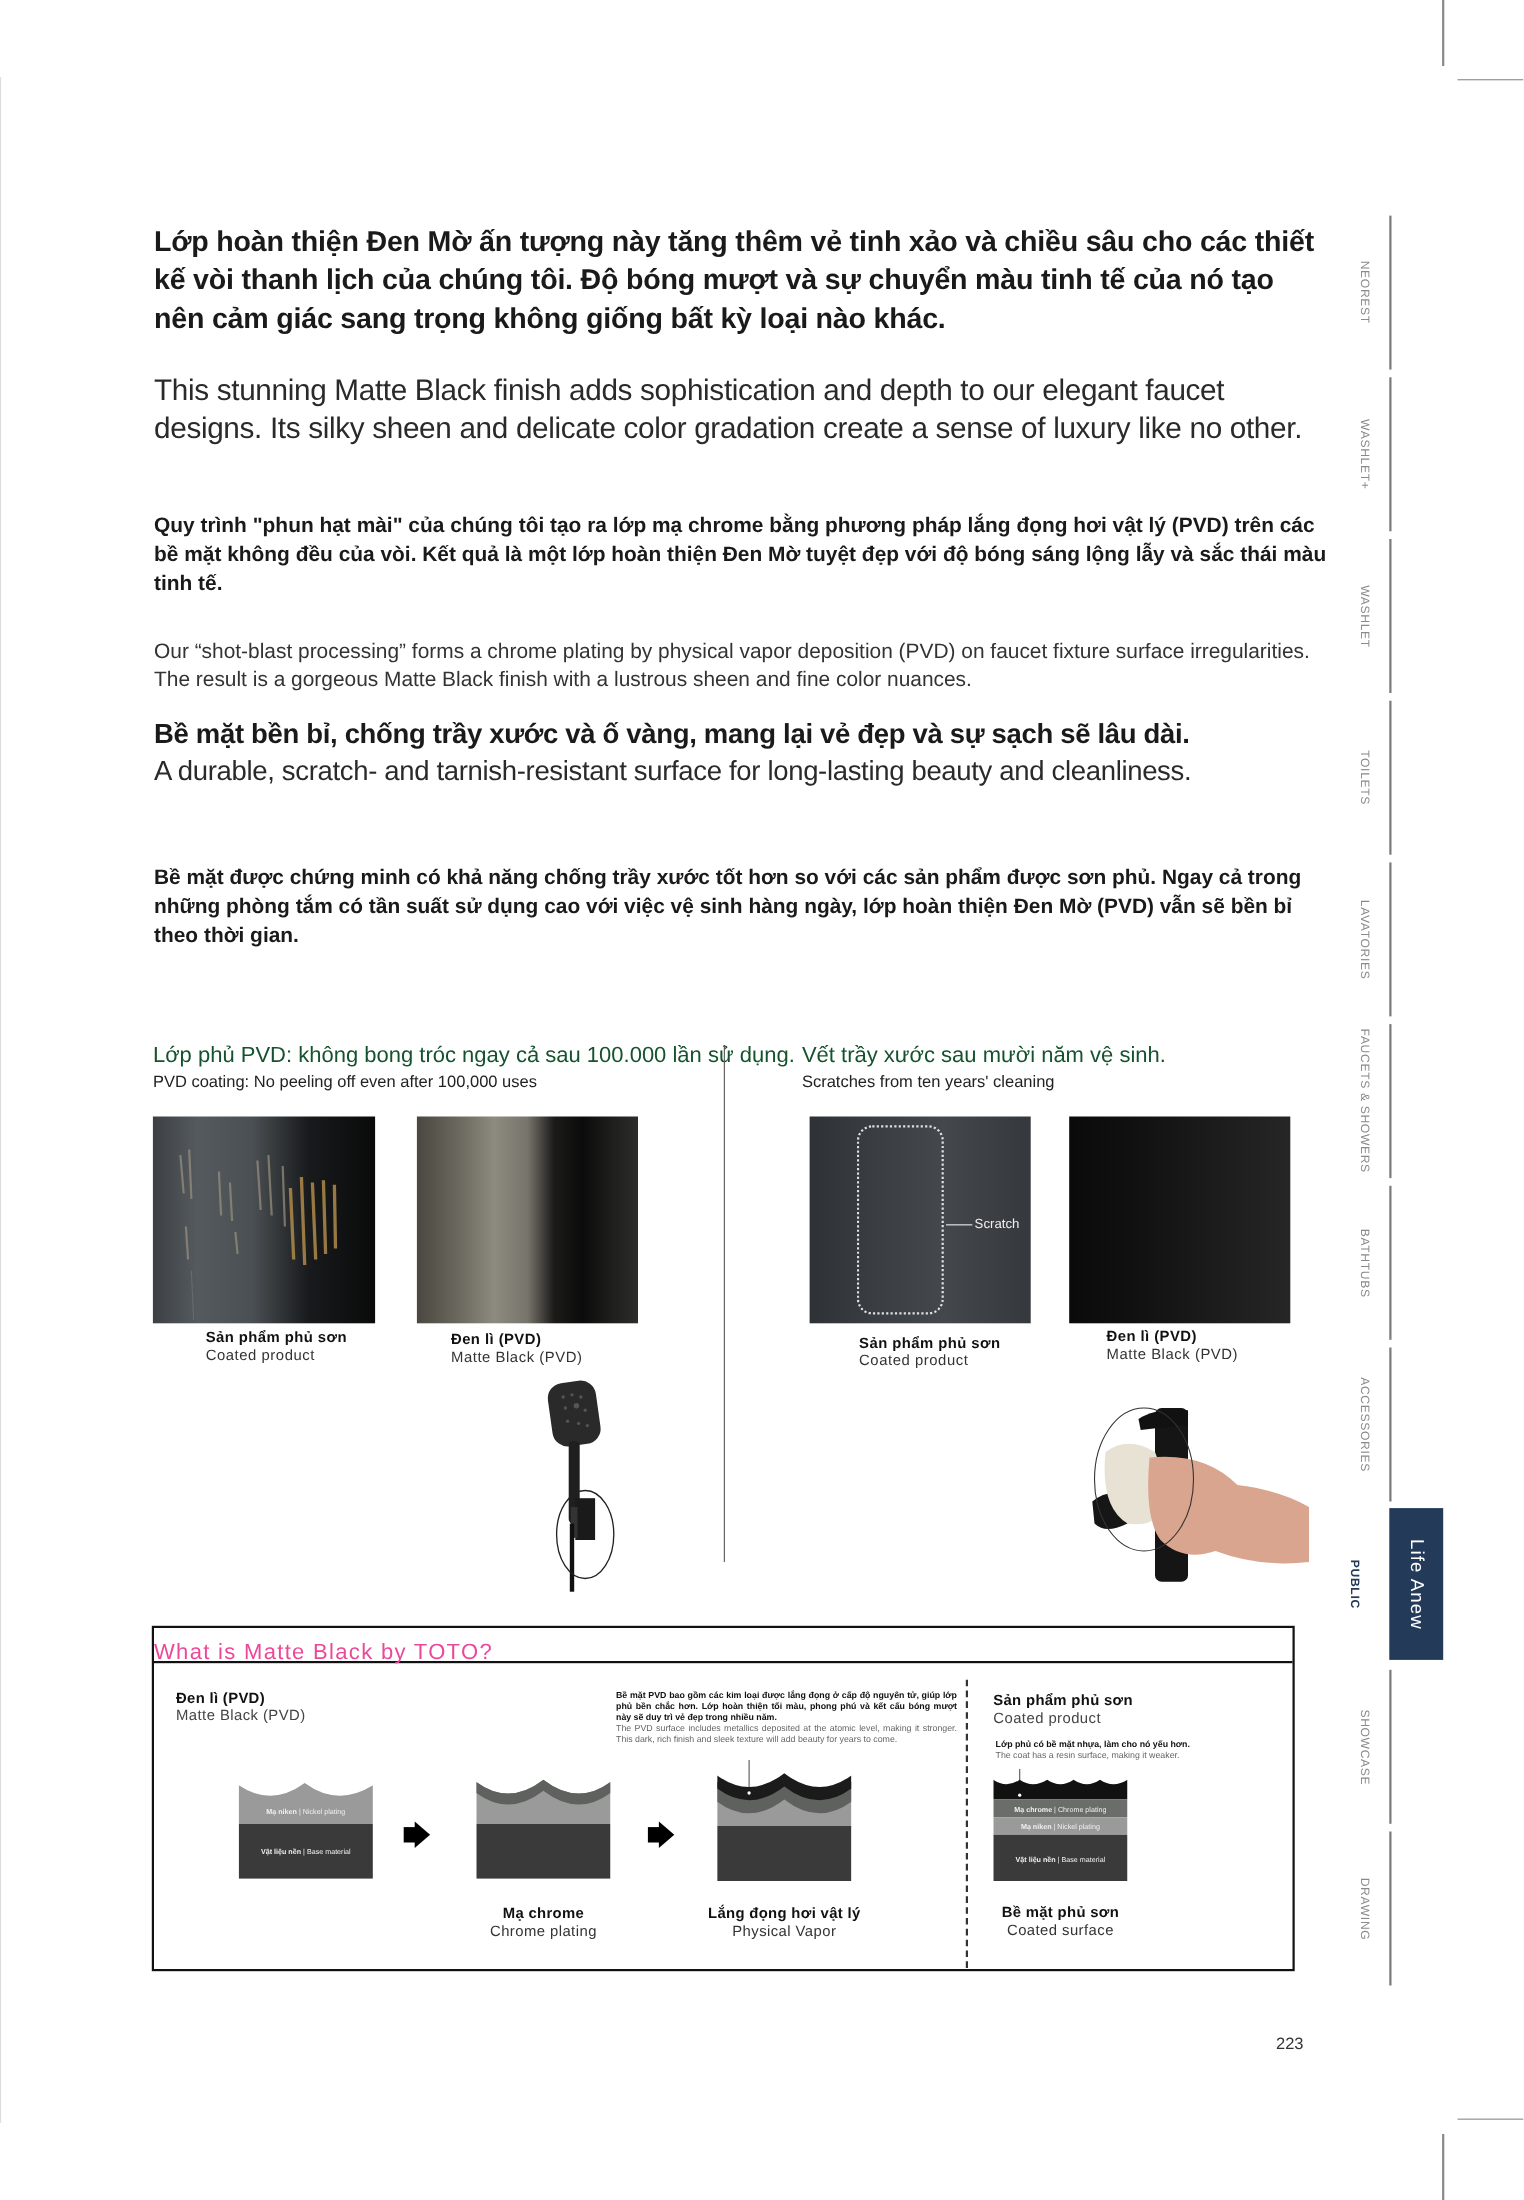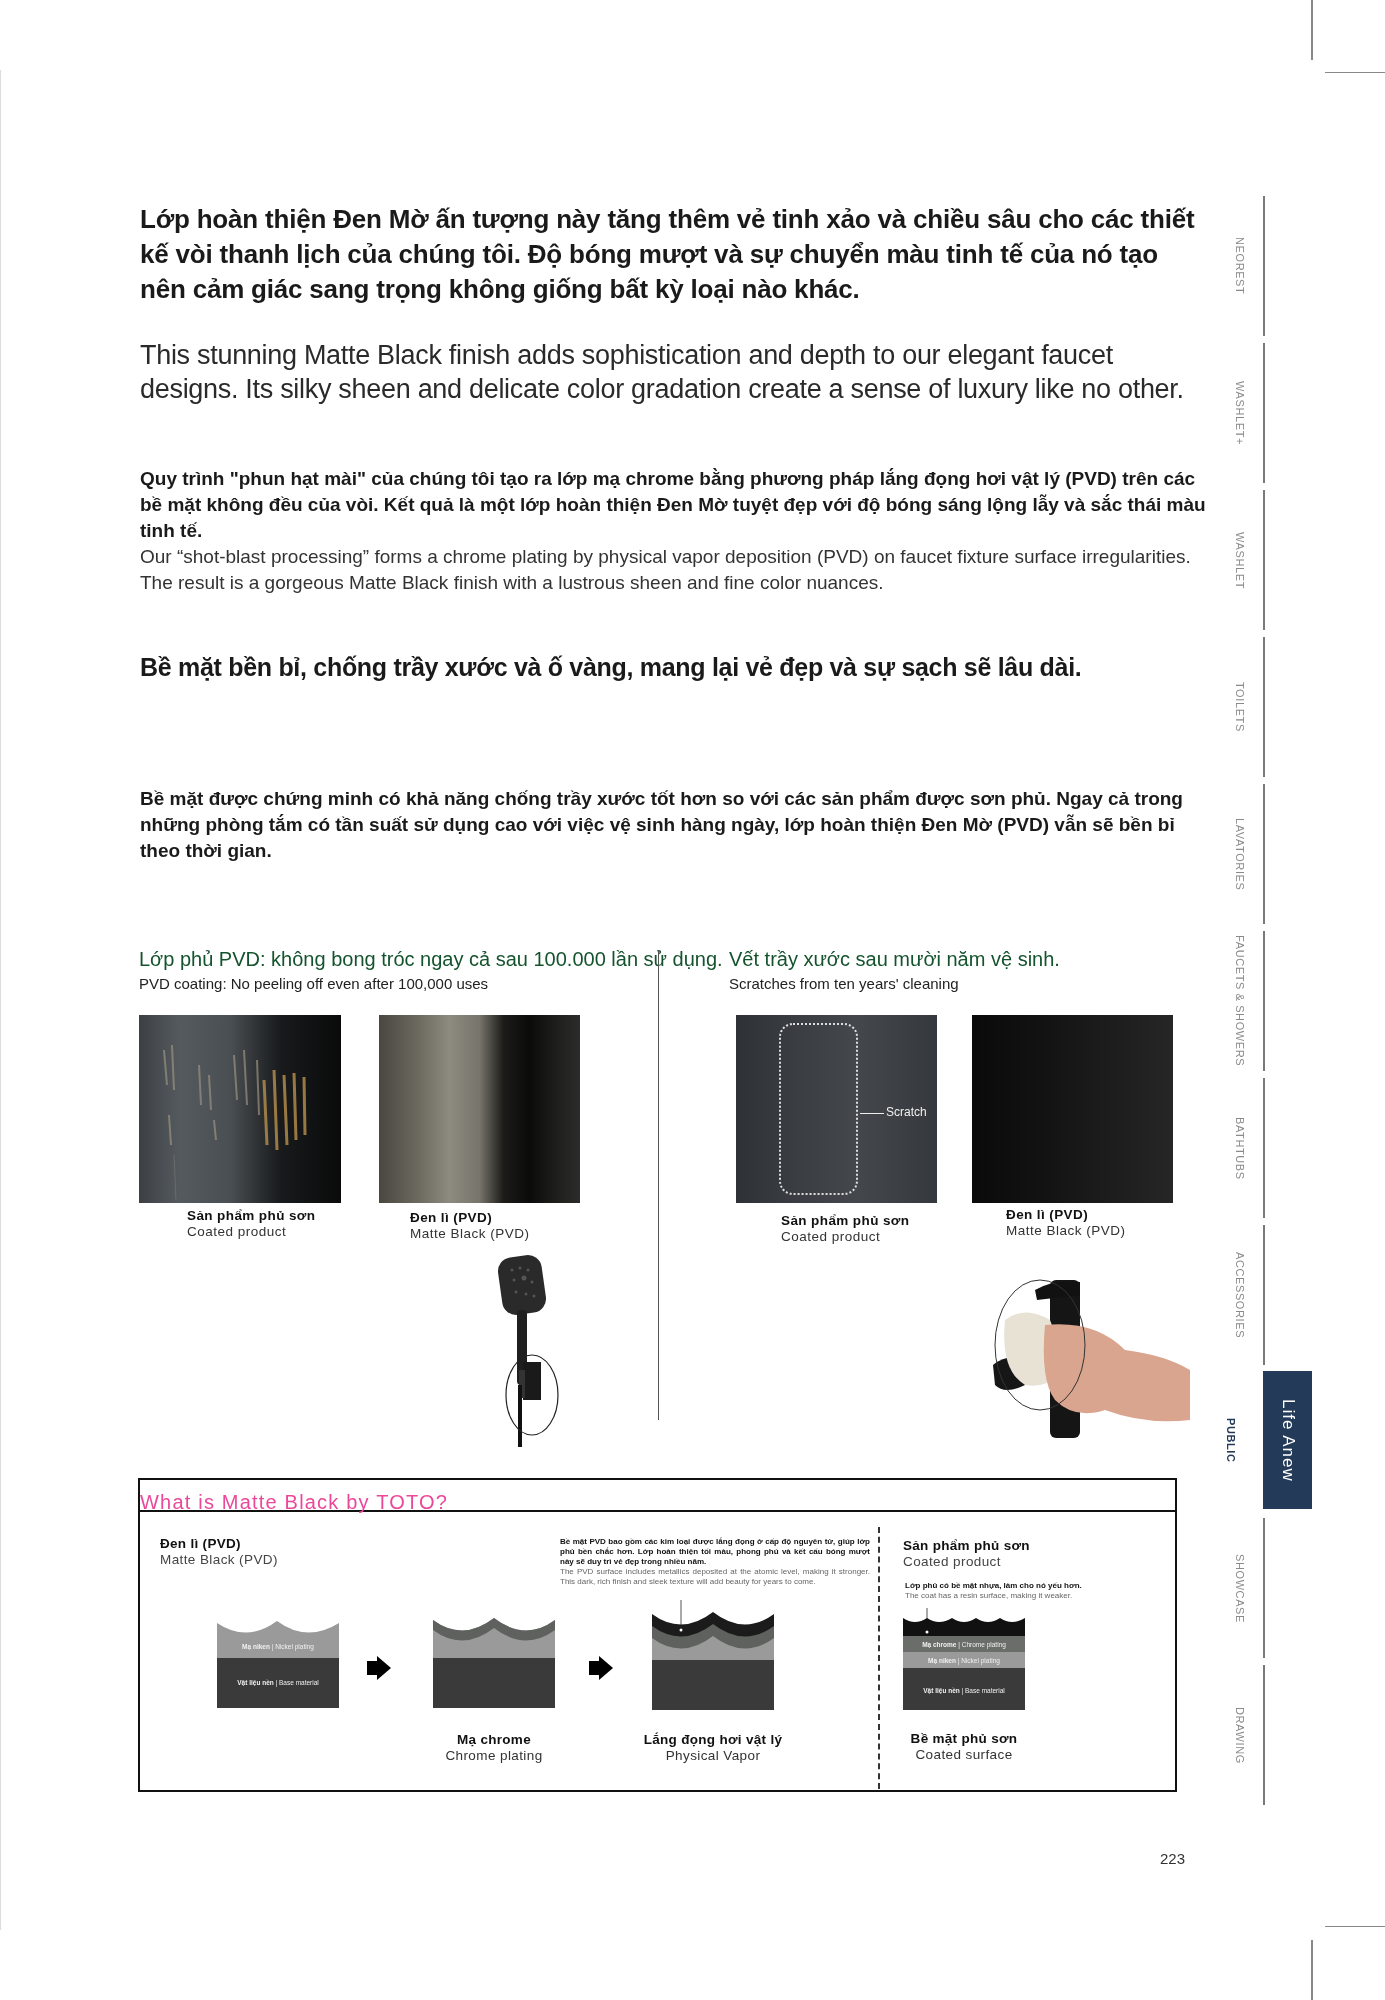--- a/index.html
+++ b/index.html
@@ -5,21 +5,21 @@
   * { box-sizing: border-box; margin: 0; padding: 0; }
   html, body { width: 1385px; height: 2000px; background: #ffffff; overflow: hidden; }
   body { position: relative; font-family: "Liberation Sans", sans-serif; color: #1a1a1a; }
 
   
   .crop { position: absolute; background: #888; }
 
   .h1 { position: absolute; left: 140px; top: 202px; width: 1070px; font-size: 26px; line-height: 35px; font-weight: bold; color: #1a1a1a; letter-spacing: -0.2px; }
   .lead { position: absolute; left: 140px; top: 338px; width: 1070px; font-size: 27px; line-height: 34px; color: #2a2a2a; letter-spacing: -0.3px; }
   .p-vi { font-size: 19px; line-height: 26px; font-weight: bold; color: #1a1a1a; }
-  .p-en { font-size: 19px; line-height: 26px; color: #333; }
+  .p-en { font-size: 19px; line-height: 26px; color: #333; margin-top: 36px; }
   .blk1 { position: absolute; left: 140px; top: 466px; width: 1070px; }
   .h2 { position: absolute; left: 140px; top: 650px; width: 1070px; }
   .h2 .vi { font-size: 25px; line-height: 34px; font-weight: bold; color: #1a1a1a; letter-spacing: -0.3px; }
   .h2 .en { font-size: 25px; line-height: 34px; color: #2a2a2a; letter-spacing: -0.3px; }
   .blk2 { position: absolute; left: 140px; top: 786px; width: 1070px; }
 
   .col-title { position: absolute; font-size: 20px; font-weight: normal; color: #14532d; white-space: nowrap; }
   .col-sub { position: absolute; font-size: 15px; color: #222; white-space: nowrap; }
   .vdivider { position: absolute; left: 658px; top: 950px; width: 1px; height: 470px; background: #555; }
 
@@ -66,20 +66,21 @@
 <div class="h1">Lớp hoàn thiện Đen Mờ ấn tượng này tăng thêm vẻ tinh xảo và chiều sâu cho các thiết kế vòi thanh lịch của chúng tôi. Độ bóng mượt và sự chuyển màu tinh tế của nó tạo nên cảm giác sang trọng không giống bất kỳ loại nào khác.</div>
 <div class="lead">This stunning Matte Black finish adds sophistication and depth to our elegant faucet designs. Its silky sheen and delicate color gradation create a sense of luxury like no other.</div>
 
 <div class="blk1">
   <div class="p-vi">Quy trình "phun hạt mài" của chúng tôi tạo ra lớp mạ chrome bằng phương pháp lắng đọng hơi vật lý (PVD) trên các bề mặt không đều của vòi. Kết quả là một lớp hoàn thiện Đen Mờ tuyệt đẹp với độ bóng sáng lộng lẫy và sắc thái màu tinh tế.</div>
   <div class="p-en">Our “shot-blast processing” forms a chrome plating by physical vapor deposition (PVD) on faucet fixture surface irregularities. The result is a gorgeous Matte Black finish with a lustrous sheen and fine color nuances.</div>
 </div>
 
 <div class="h2">
   <div class="vi">Bề mặt bền bỉ, chống trầy xước và ố vàng, mang lại vẻ đẹp và sự sạch sẽ lâu dài.</div>
+  <div class="en">A durable, scratch- and tarnish-resistant surface for long-lasting beauty and cleanliness.</div>
 </div>
 
 <div class="blk2">
   <div class="p-vi">Bề mặt được chứng minh có khả năng chống trầy xước tốt hơn so với các sản phẩm được sơn phủ. Ngay cả trong những phòng tắm có tần suất sử dụng cao với việc vệ sinh hàng ngày, lớp hoàn thiện Đen Mờ (PVD) vẫn sẽ bền bỉ theo thời gian.</div>
 </div>
 
 <div class="col-title" style="left:139px;top:948px;">Lớp phủ PVD: không bong tróc ngay cả sau 100.000 lần sử dụng.</div>
 <div class="col-sub" style="left:139px;top:975px;">PVD coating: No peeling off even after 100,000 uses</div>
 
 <div class="photo" style="left:139px;top:1015px;width:202px;height:188px;background:linear-gradient(90deg,#3c4044 0%,#555a5e 20%,#4a4f53 45%,#181a1c 70%,#0a0a0a 100%);overflow:hidden;">

